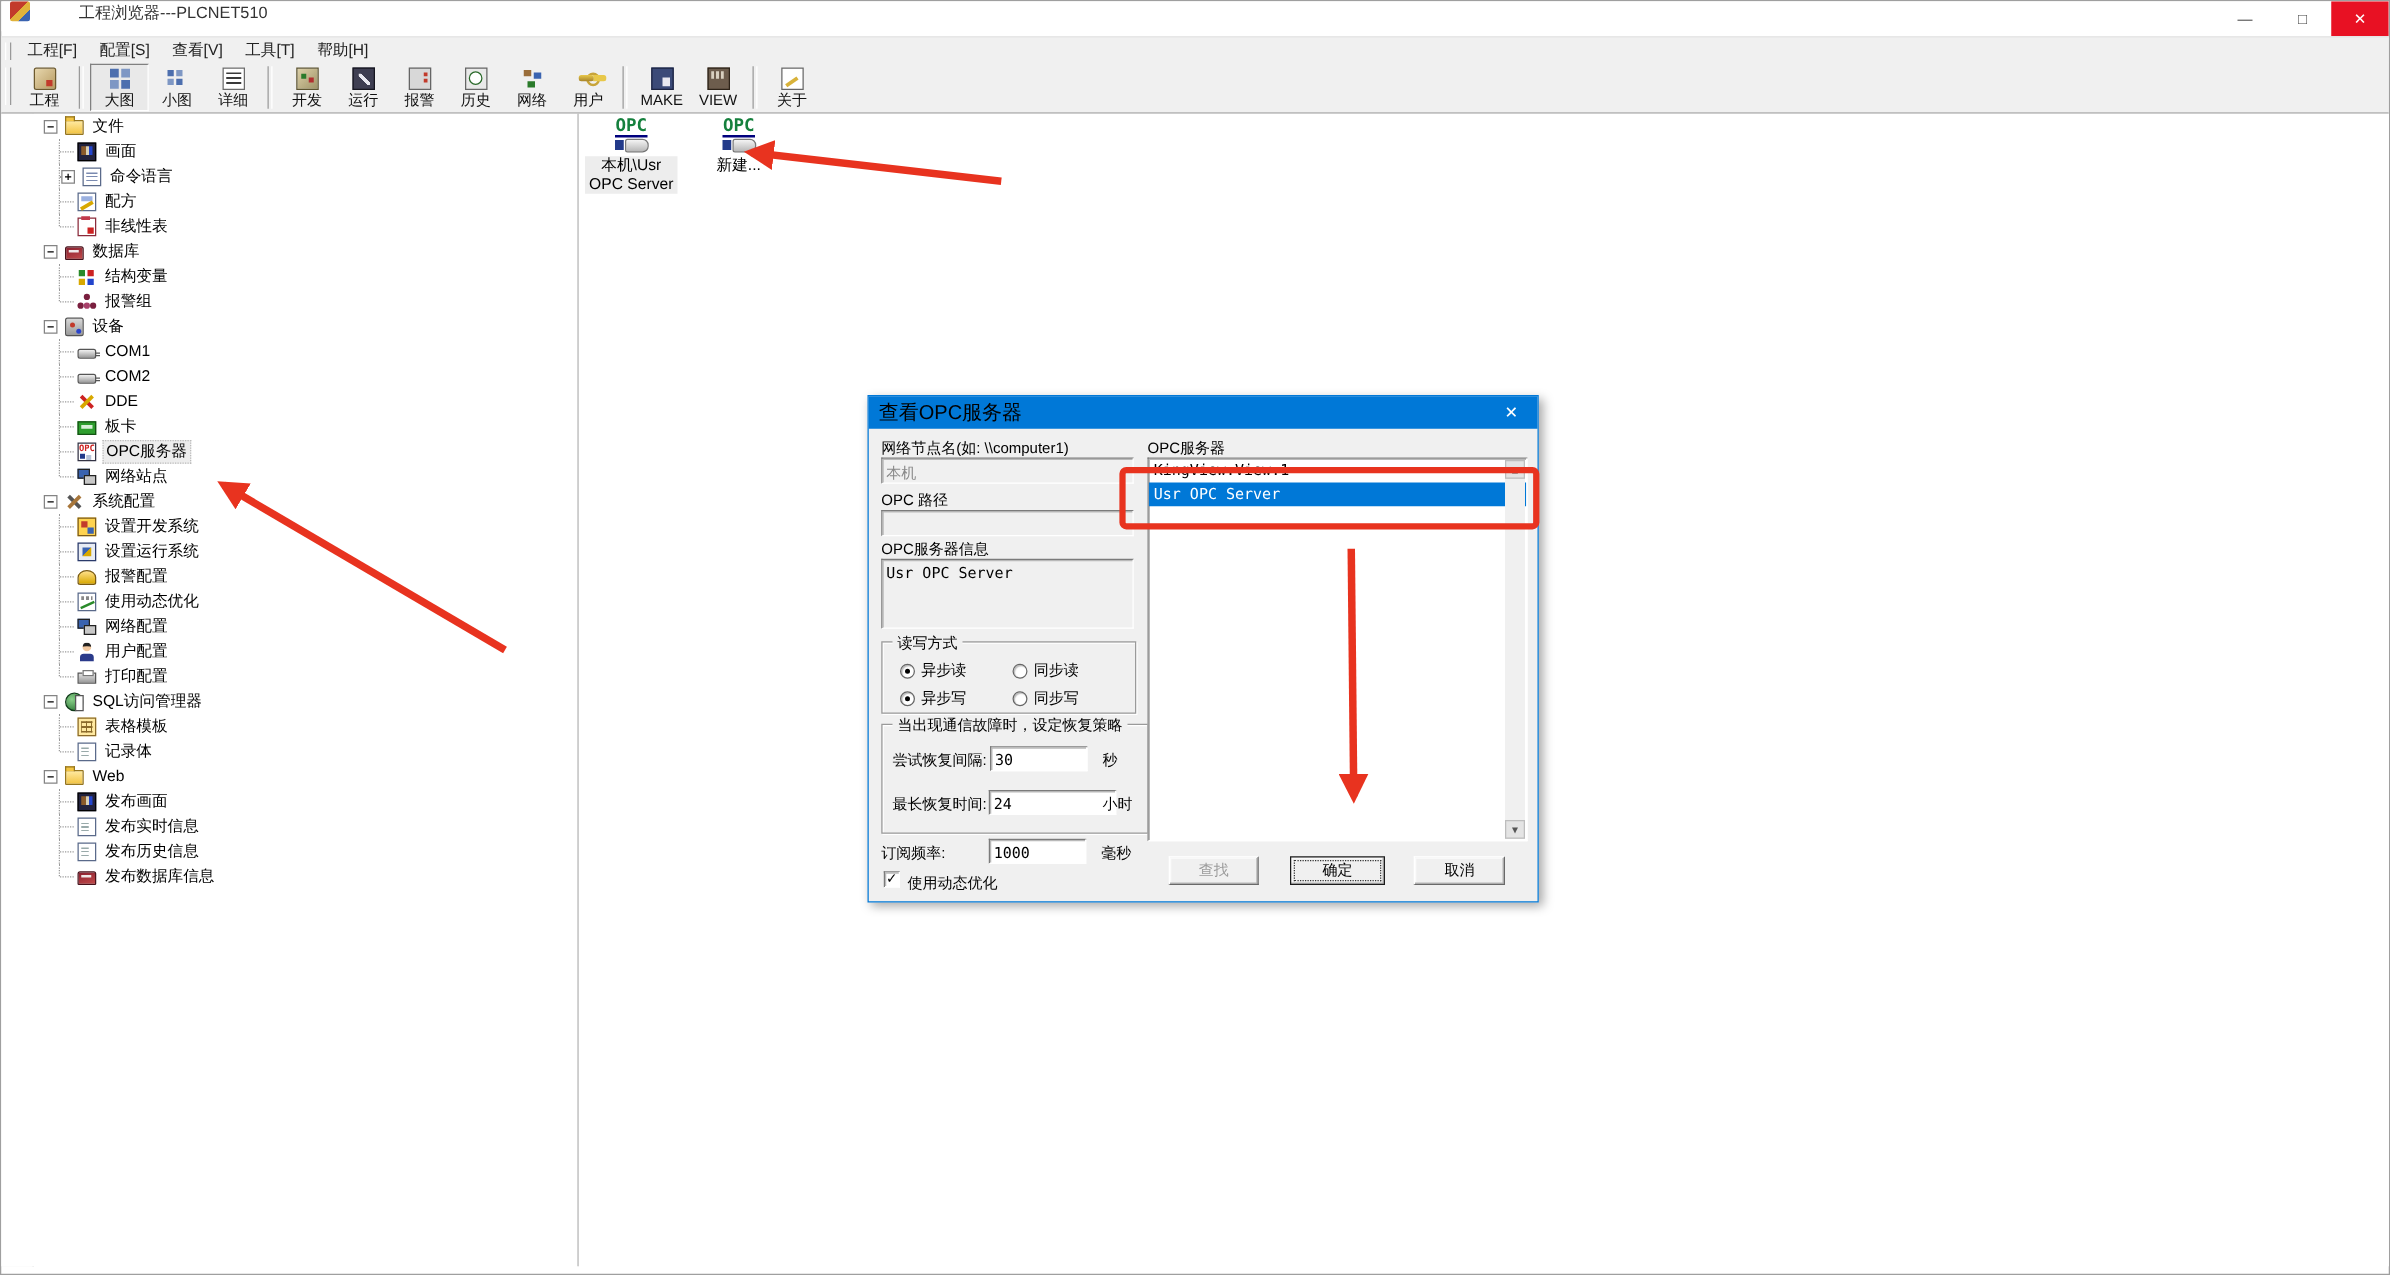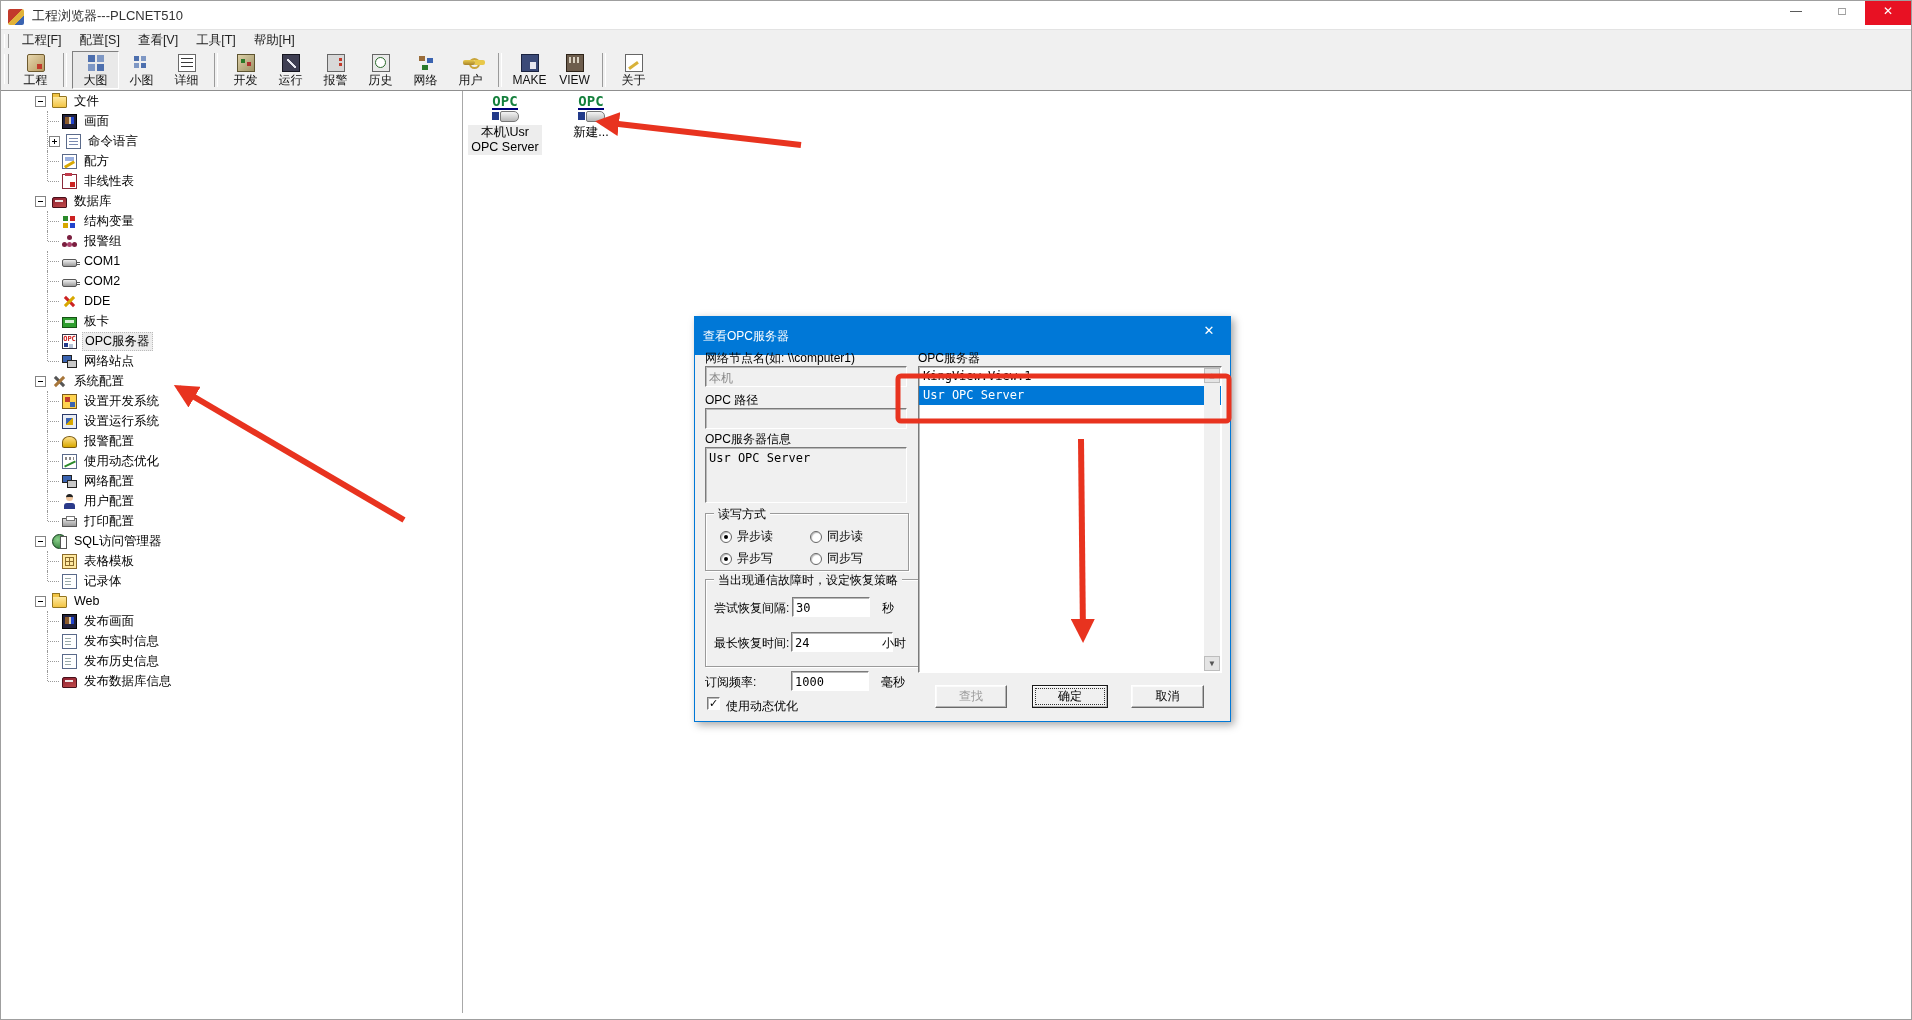--- a/index.html
+++ b/index.html
@@ -1,18 +1,18 @@
 <!DOCTYPE html>
 <html><head>
 <meta charset="utf-8">
 <style>
   html,body{margin:0;padding:0;background:#d9d9d9;font-family:"Liberation Sans","DejaVu Sans",sans-serif;}
   #app{position:relative;width:1912px;height:1020px;background:#fff;border:1px solid #9f9f9f;box-sizing:border-box;overflow:hidden;}
   
-  #titlebar{position:absolute;left:0;top:0;width:100%;height:24px;background:#fff;display:flex;align-items:flex-end;}
+  #titlebar{position:absolute;left:0;top:0;width:100%;height:24px;background:#fff;display:flex;align-items:flex-start;gap:31px;}
   #appicon{width:16px;height:16px;margin:0 8px 0 7px;position:relative;background:linear-gradient(135deg,#c23a2b 0 45%,#e0b23a 45% 70%,#3a63b0 70%);border-radius:2px;}
   #apptitle{font-size:13px;color:#333;}
   #wincontrols{margin-left:auto;display:flex;height:28px;}
   .wbtn{width:46px;height:28px;display:flex;align-items:center;justify-content:center;font-size:12px;color:#444;}
   .wbtn.close{background:#e81123;color:#fff;}
   
   #menubar{position:absolute;left:0;top:28px;width:100%;height:21px;background:#f0f0f0;border-top:1px solid #e3e3e3;display:flex;align-items:center;}
   .grip{width:3px;height:14px;border-left:1px solid #fff;border-right:1px solid #9a9a9a;margin:0 4px 0 3px;}
   .menuitem{padding:2px 9px;font-size:12.5px;color:#222;}
   
@@ -132,21 +132,21 @@
   #contentpanel{position:absolute;left:462px;top:90px;width:1450px;height:922px;background:#fff;}
   .citem{position:absolute;width:80px;display:flex;flex-direction:column;align-items:center;}
   .opcbig{font:bold 14px "DejaVu Sans Mono","Liberation Mono",monospace;color:#15803d;border-bottom:2px solid #00007d;line-height:13px;}
   .opchand{width:26px;height:10px;margin-top:1px;position:relative;}
   .opchand::before{content:"";position:absolute;left:0;top:1px;width:7px;height:8px;background:#223a8a;}
   .opchand::after{content:"";position:absolute;left:8px;top:0;width:17px;height:9px;background:linear-gradient(#f4f4f4,#b8b8b8);border:1px solid #777;border-radius:2px 5px 5px 2px;}
   .clabel{margin-top:4px;font-size:12.5px;text-align:center;line-height:15px;padding:0 3px;}
   .clabel.sel{background:#ededed;}
   
   #dialog{position:absolute;left:693px;top:315px;width:537px;height:406px;background:#f0f0f0;border:1px solid #0078d7;box-shadow:3px 3px 8px rgba(0,0,0,.35);font-size:12px;box-sizing:border-box;}
-  #dlgtitle{position:absolute;left:0;top:0;right:0;height:38px;background:#0078d7;color:#ffffff;display:flex;align-items:center;font-size:12px;padding-left:8px;box-sizing:border-box;}
+  #dlgtitle{position:absolute;left:0;top:0;right:0;height:26px;background:#0078d7;color:#000000;display:flex;align-items:center;font-size:16px;padding-left:8px;box-sizing:border-box;}
   #dlgclose{position:absolute;right:0;top:0;width:42px;height:26px;display:flex;align-items:center;justify-content:center;color:#fff;font-size:13px;}
   .dlbl{position:absolute;color:#000;}
   .mono{font-family:"DejaVu Sans Mono","Liberation Mono",monospace;}
   .sunk{border:1px solid;border-color:#7b7b7b #fff #fff #7b7b7b;box-shadow:inset 1px 1px 0 #b9b9b9;box-sizing:border-box;}
   .inp{position:absolute;background:#f0f0f0;padding:3px 3px;font-size:12px;overflow:hidden;white-space:nowrap;}
   .inp.white{background:#fff;}
   .grp{position:absolute;border:1px solid #9a9a9a;box-shadow:inset 1px 1px 0 #fff,1px 1px 0 #fff;}
   .grp .legend{position:absolute;top:-8px;left:8px;background:#f0f0f0;padding:0 4px;font-size:12px;}
   .radio{width:12px;height:12px;border-radius:50%;background:#fff;border:1px solid #666;box-shadow:inset 1px 1px 1px #bbb;position:relative;flex:none;box-sizing:border-box;}
   .radio.on::after{content:"";position:absolute;left:3px;top:3px;width:4px;height:4px;border-radius:50%;background:#000;}
@@ -311,20 +311,25 @@
       <div class="trow l1">
         <span class="guide"></span>
         <span class="ic struct-icon"></span>
         <span class="tlabel">结构变量</span>
       </div>
       <div class="trow l1">
         <span class="guide last"></span>
         <span class="ic alarmgrp-icon"></span>
         <span class="tlabel">报警组</span>
       </div>
+      <div class="trow l0">
+        <span class="expb"></span>
+        <span class="ic device-icon"></span>
+        <span class="tlabel">设备</span>
+      </div>
       <div class="trow l1">
         <span class="guide"></span>
         <span class="ic com-icon"></span>
         <span class="tlabel">COM1</span>
       </div>
       <div class="trow l1">
         <span class="guide"></span>
         <span class="ic com-icon"></span>
         <span class="tlabel">COM2</span>
       </div>

